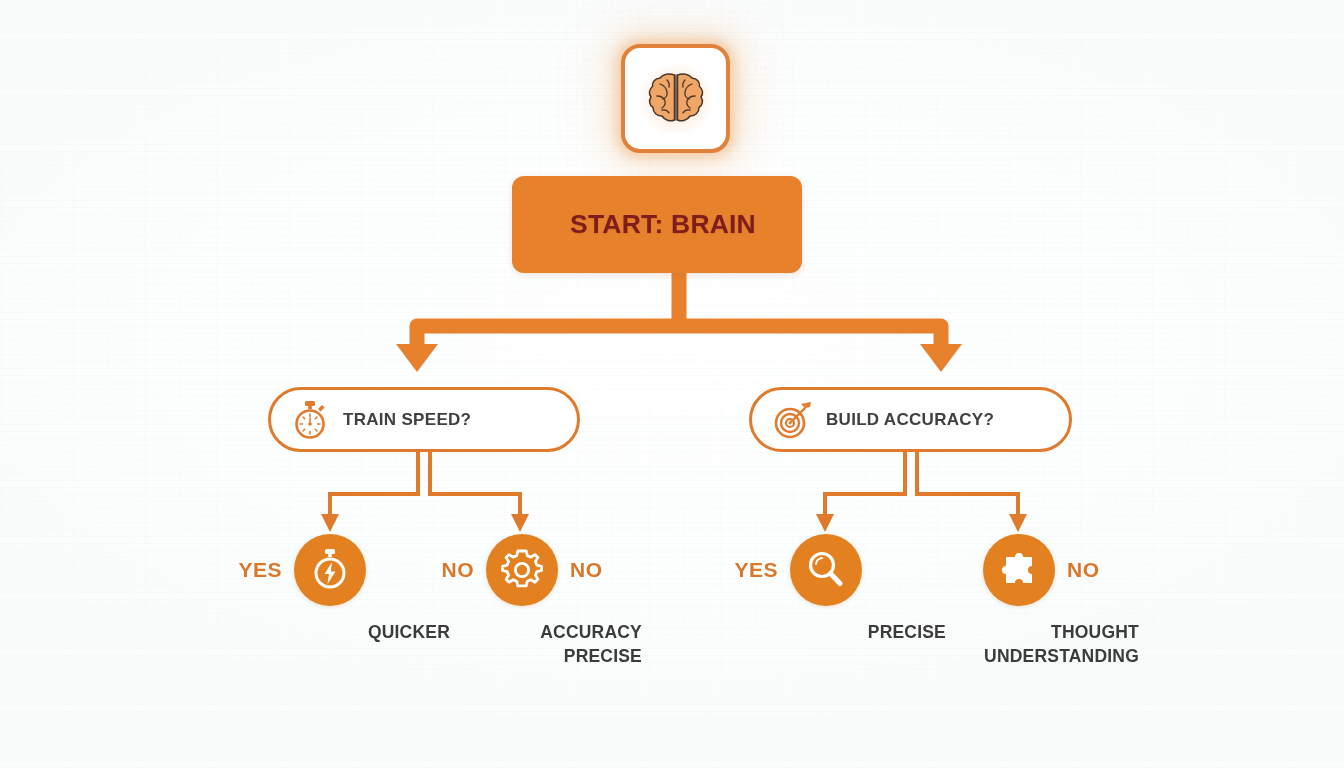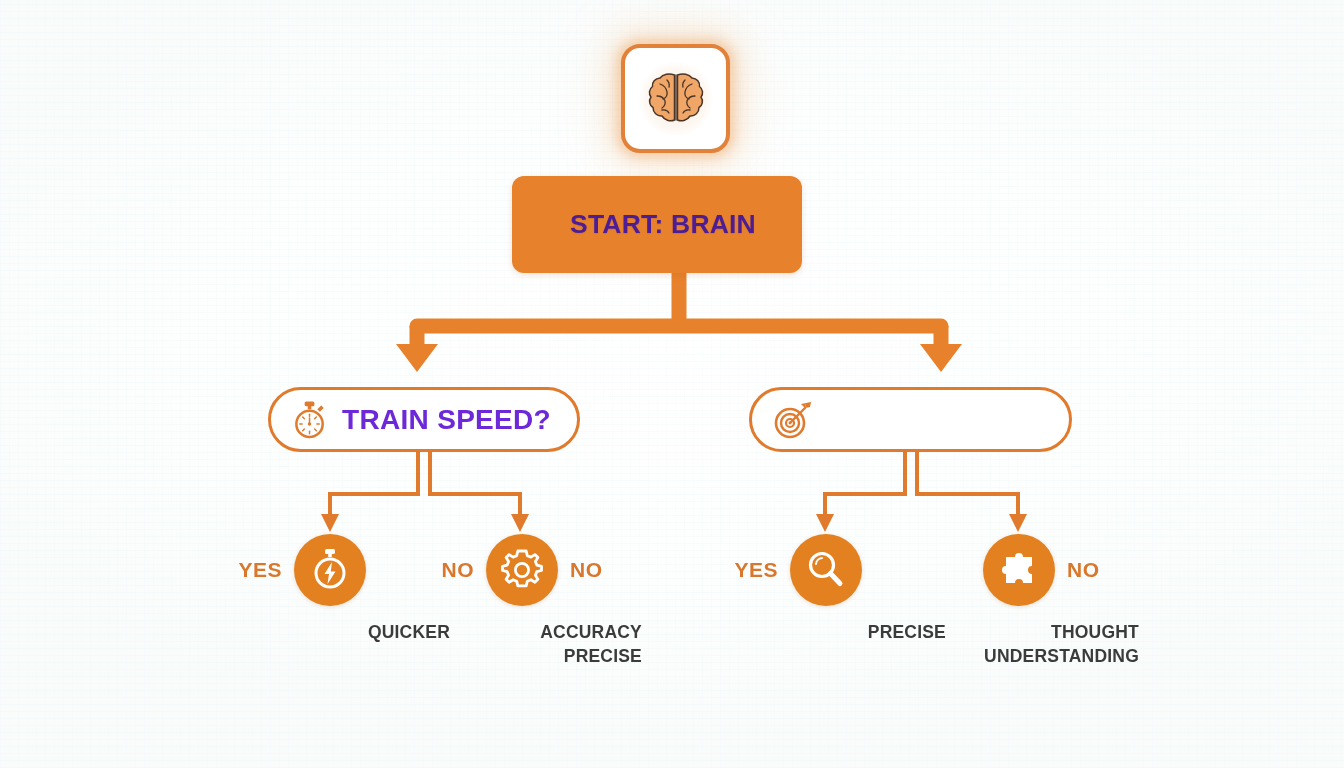--- a/index.html
+++ b/index.html
@@ -69,21 +69,21 @@
     width: 290px;
     height: 97px;
     background: #e8812b;
     border-radius: 12px;
     display: flex;
     align-items: center;
     justify-content: center;
     box-shadow: 0 2px 6px rgba(160,90,30,.17);
   }
   .start-box .txt {
-    color: #4c1d95;
+    color: #7f1d1d;
     font-size: 26.5px;
     font-weight: bold;
     line-height: 1.26;
     text-align: center;
     letter-spacing: .2px;
     text-shadow: 0 1px 1px rgba(150,80,25,.22);
     padding-left: 12px;
   }
 
   
@@ -93,22 +93,22 @@
     border: 3.5px solid #e07a2c;
     border-radius: 34px;
     background: #ffffff;
     display: flex;
     align-items: center;
     box-sizing: border-box;
     padding: 0 26px 0 20px;
     gap: 14px;
   }
   .pill .label {
-    color: #6d28d9;
-    font-size: 28px;
+    color: #404040;
+    font-size: 17px;
     font-weight: bold;
     letter-spacing: .3px;
     white-space: nowrap;
   }
   #pill-speed { left: 268px; top: 387px; width: 312px; }
   #pill-accuracy { left: 749px; top: 387px; width: 323px; }
 
   
   .outcome {
     position: absolute;
@@ -243,20 +243,21 @@
   <div class="pill" id="pill-accuracy">
     <svg width="40" height="40" viewBox="0 0 40 40">
       <circle cx="18" cy="23" r="14" fill="none" stroke="#e07a2c" stroke-width="2.6"></circle>
       <circle cx="18" cy="23" r="9" fill="none" stroke="#e07a2c" stroke-width="2.4"></circle>
       <circle cx="18" cy="23" r="4" fill="none" stroke="#e07a2c" stroke-width="2.2"></circle>
       <circle cx="18" cy="23" r="1.4" fill="#e07a2c"></circle>
       <path d="M18,23 L33,8" stroke="#e07a2c" stroke-width="2.4" stroke-linecap="round"></path>
       <path d="M29,4 L34,3 L33,8 Z" fill="#e07a2c"></path>
       <path d="M34,3 L39,2 L38,7 L33,8 Z" fill="#e07a2c"></path>
     </svg>
+    <span class="label">BUILD ACCURACY?</span>
   </div>
 
   <div class="outcome" id="out-quicker">
     <div class="circle-row">
       <span class="yn left">YES</span>
       <div class="circle">
         <svg width="42" height="44" viewBox="0 0 42 44">
           <rect x="16" y="1" width="10" height="5" rx="1.6" fill="#ffffff"></rect>
           <rect x="19.2" y="5" width="3.6" height="4" fill="#ffffff"></rect>
           <circle cx="21" cy="25" r="14" fill="none" stroke="#ffffff" stroke-width="3"></circle>

